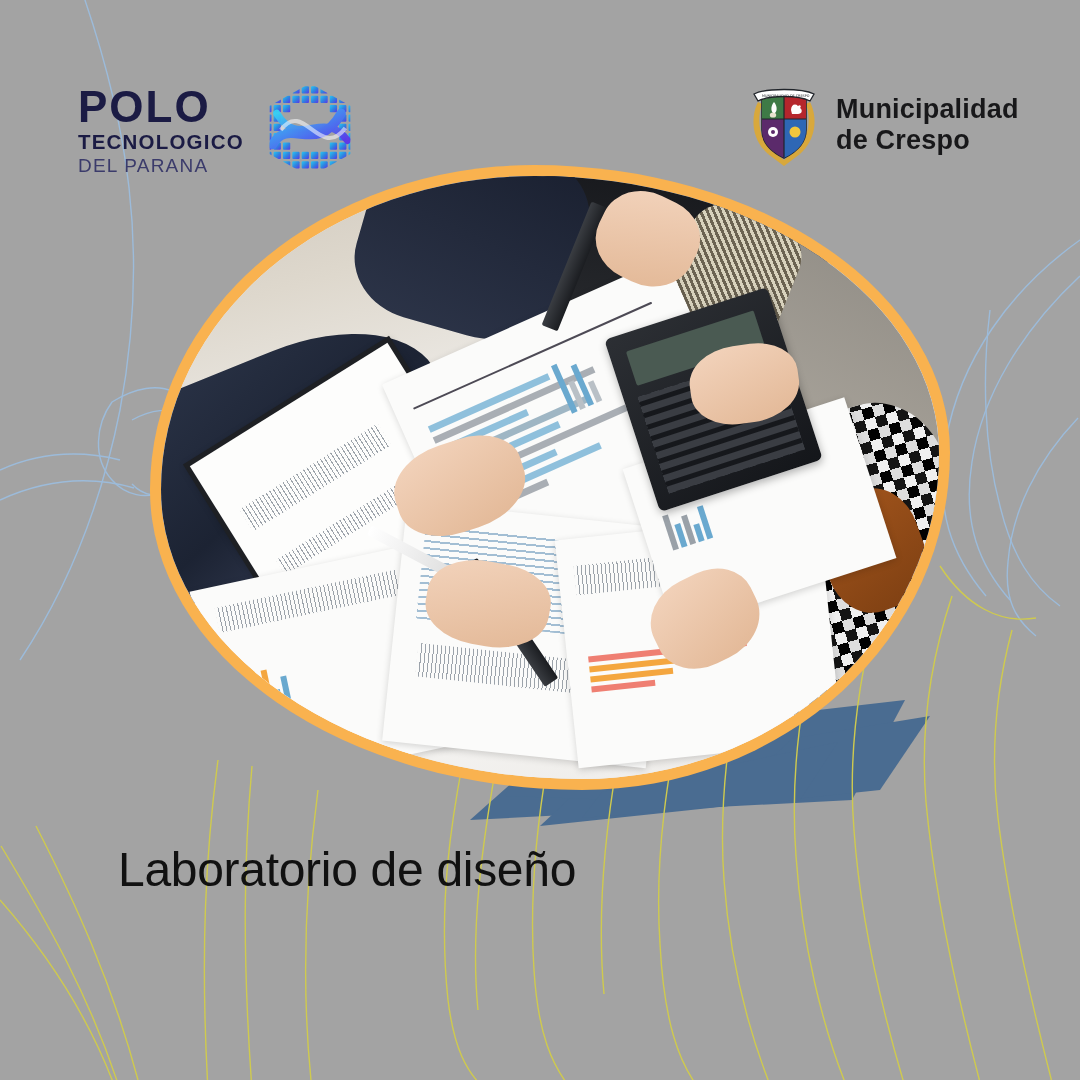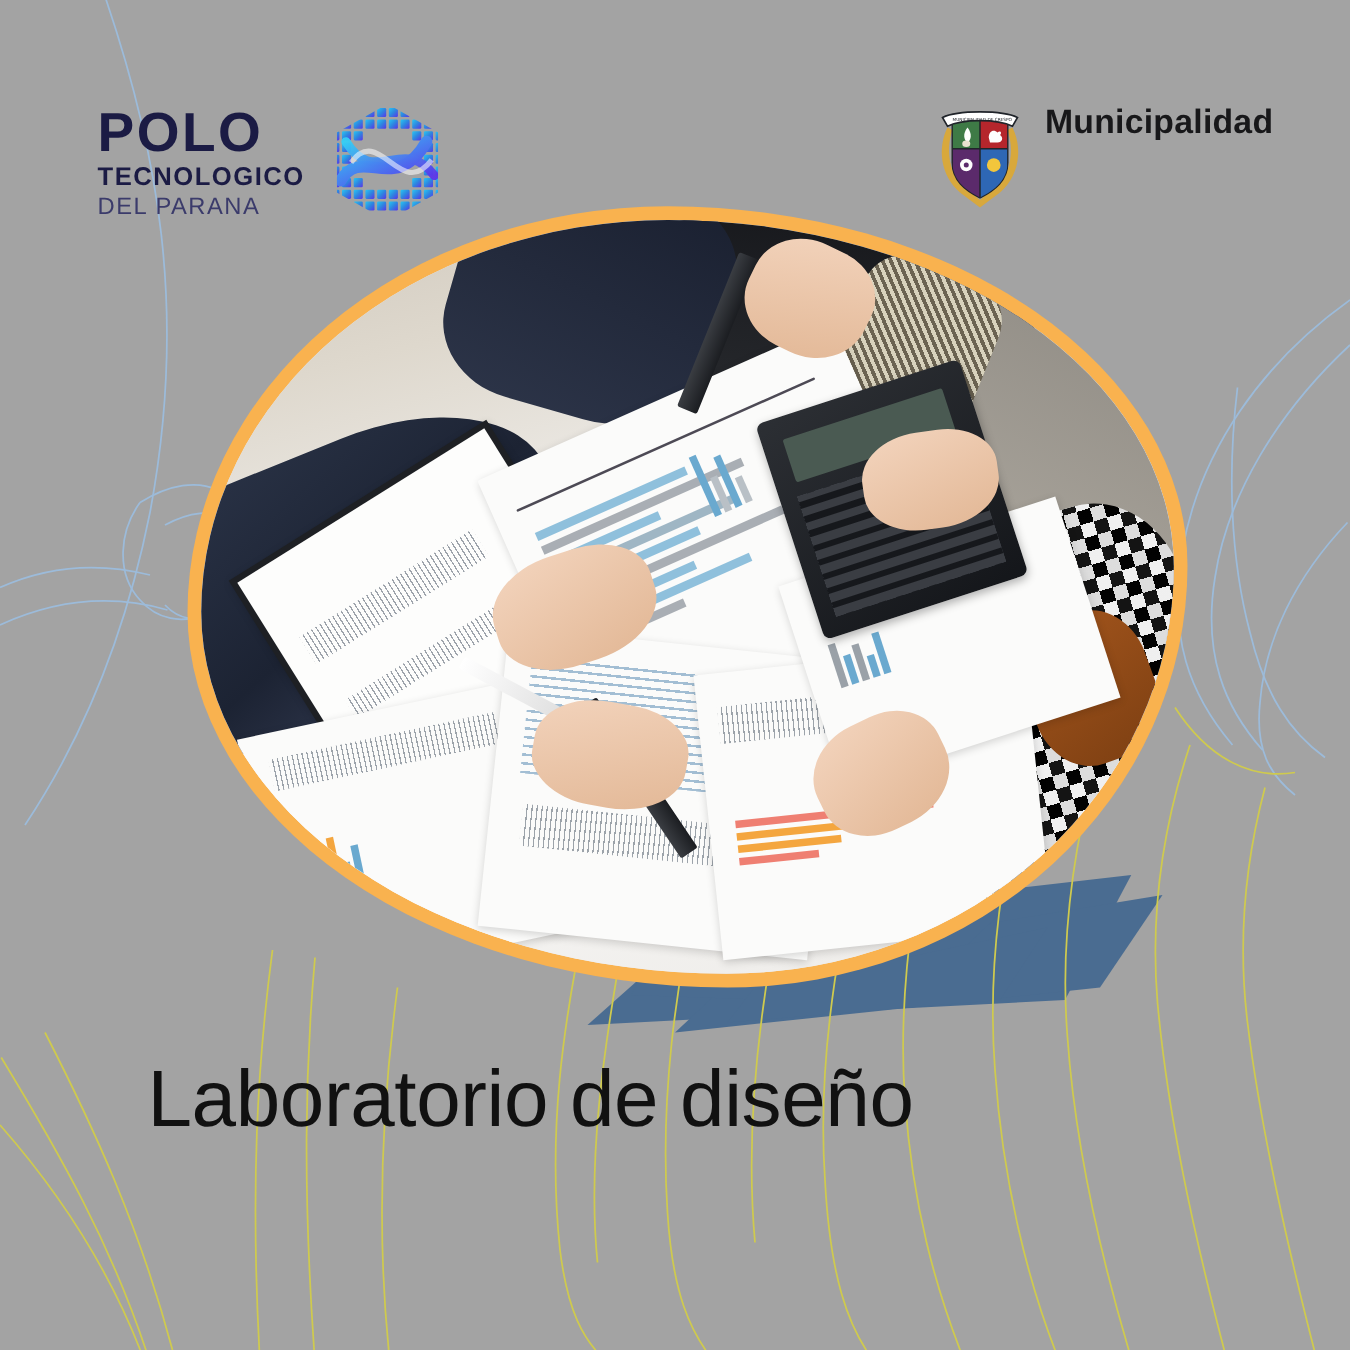--- a/index.html
+++ b/index.html
@@ -115,28 +115,28 @@
   .tinytable{position:absolute;width:66%;height:40%;
      background:repeating-linear-gradient(0deg,rgba(90,140,180,.55) 0 2px,transparent 2px 7px);}
 
   
   .logo-polo{position:absolute;left:78px;top:78px;display:flex;align-items:center;gap:14px;}
   .polo-text{display:flex;flex-direction:column;line-height:1;}
   .polo-1{font-size:44px;font-weight:bold;letter-spacing:2px;color:#1b1b44;}
   .polo-2{font-size:20.5px;font-weight:bold;letter-spacing:1.2px;color:#1b1b44;margin-top:3px;}
   .polo-3{font-size:19px;font-weight:normal;letter-spacing:1.2px;color:#3b3b6b;margin-top:3px;}
 
-  .logo-muni{position:absolute;left:748px;top:82px;display:flex;gap:16px;}
+  .logo-muni{position:absolute;left:748px;top:82px;display:flex;align-items:center;gap:16px;}
   .muni-text{display:flex;flex-direction:column;line-height:1.16;}
   .muni-1,.muni-2{font-size:27px;font-weight:bold;color:#18181a;letter-spacing:.2px;}
 
   
   .headline{position:absolute;left:118px;top:826px;}
   .h-title{font-size:74px;font-weight:bold;color:#000;letter-spacing:-1px;line-height:1.0;white-space:nowrap;}
-  .h-sub{margin-top:14px;font-size:64px;font-weight:300;color:#111;line-height:1.24;letter-spacing:-.3px;}
+  .h-sub{margin-top:14px;font-size:48px;font-weight:300;color:#111;line-height:1.24;letter-spacing:-.3px;}
   .h-sub div{white-space:nowrap;}
 </style>
 </head>
 <body>
 
 <div class="poster">
 
   <svg class="stripes-layer" viewBox="0 0 1080 1080" xmlns="http://www.w3.org/2000/svg">
     <defs>
       <clipPath id="blobClipTop">
@@ -319,20 +319,21 @@
         <line x1="12" y1="37" x2="60" y2="37" stroke="#20242a" stroke-width="1.2"></line>
       </g>
 
       <path d="M6,12 C18,6 54,6 66,12 L62,19 C50,13 22,13 10,19 Z" fill="#ffffff" stroke="#20242a" stroke-width="1.3"></path>
       <g fill="#20242a" font-size="3.4" font-family="DejaVu Sans, sans-serif">
         <text x="14" y="15">MUNICIPALIDAD DE CRESPO</text>
       </g>
     </svg>
     <div class="muni-text">
       <span class="muni-1">Municipalidad</span>
+      <span class="muni-2">de Crespo</span>
     </div>
   </div>
 
   <div class="photo-wrap" title="Personas en una mesa analizando informes con graficos, calculadora y lapices">
     <div class="photo-ring"></div>
     <div class="photo-clip">
       <div class="photo-scene">
         <div class="tabletop"></div>
         <div class="wall-dark"></div>
         <div class="floor-grey"></div>

